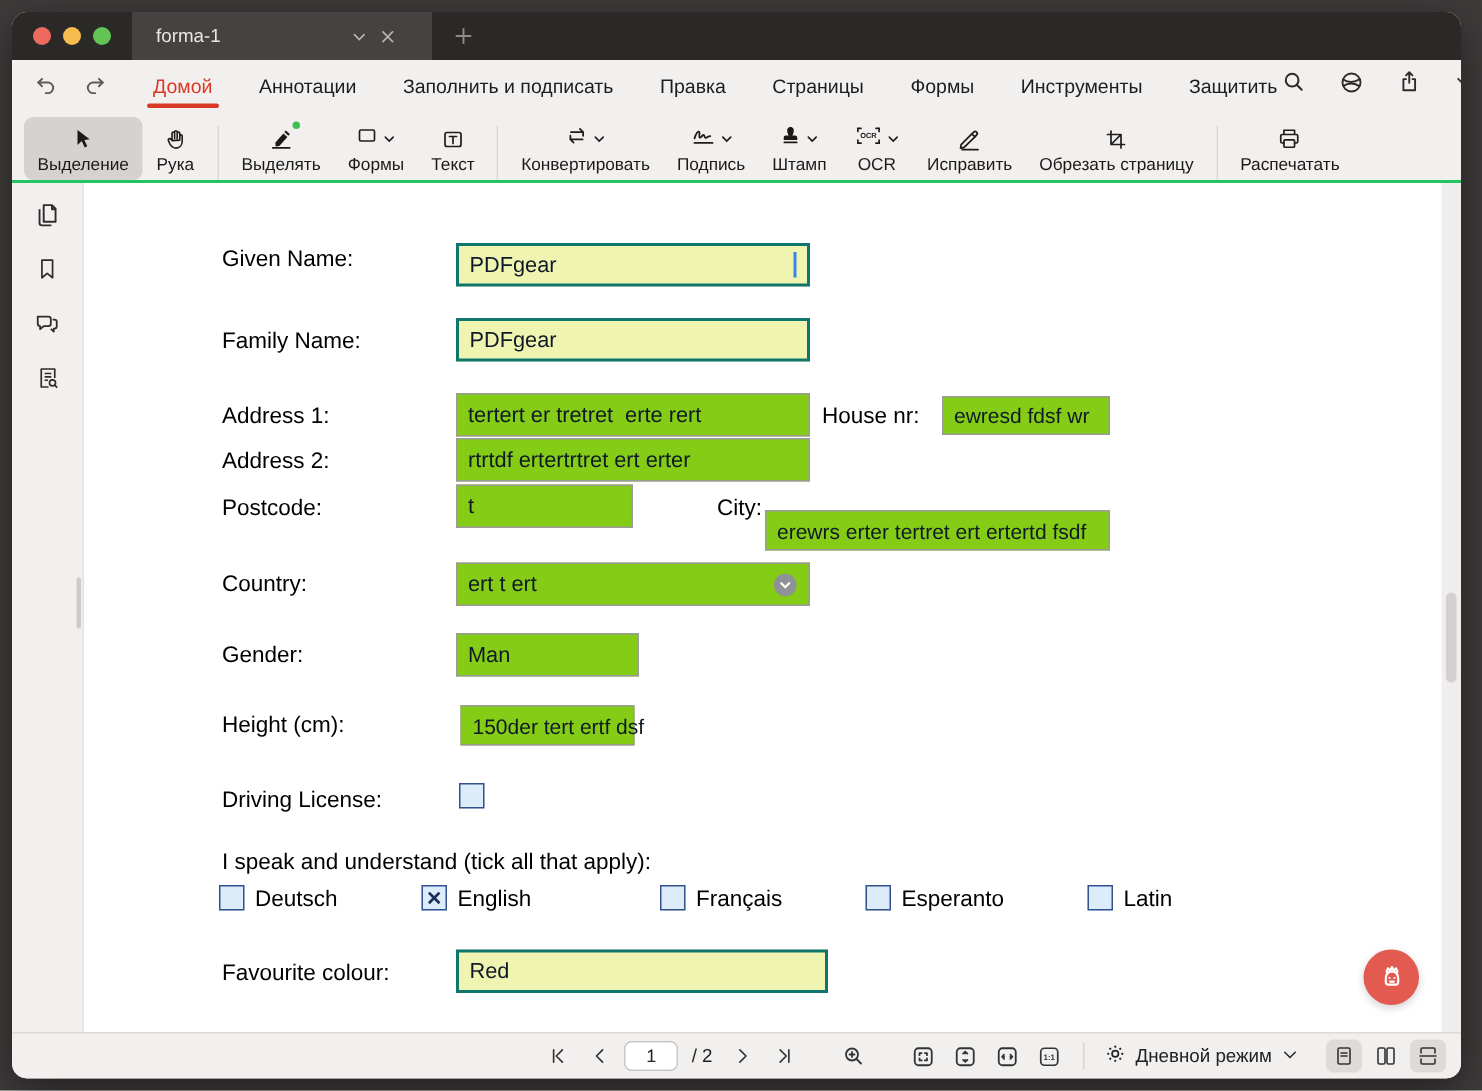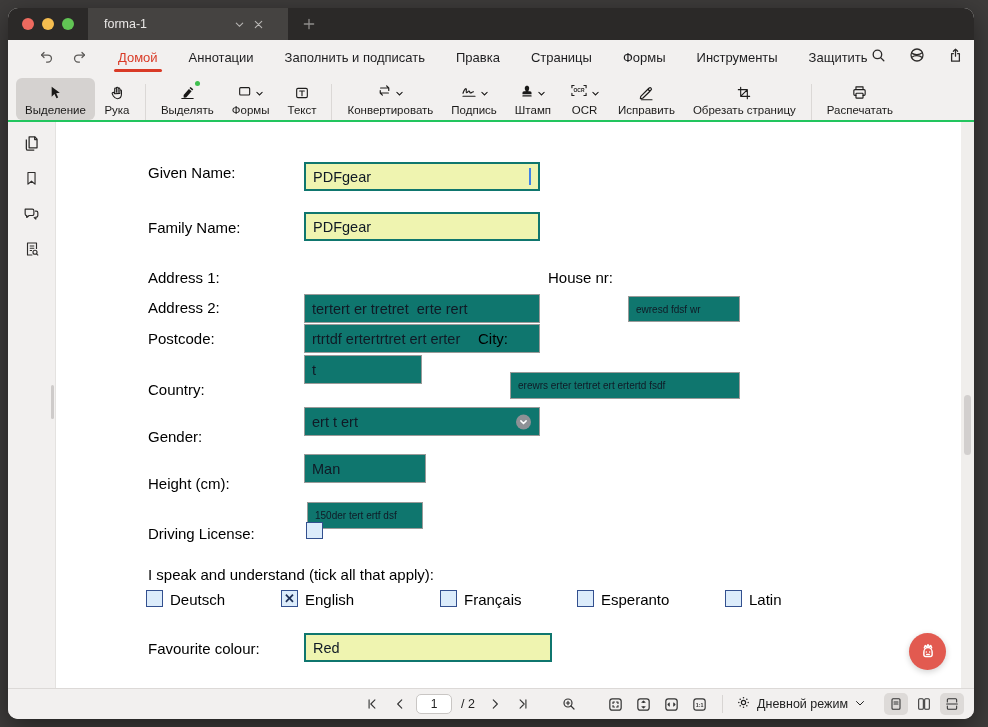--- a/index.html
+++ b/index.html
@@ -14,21 +14,21 @@
   .titlebar { height:32px; background:#2b2928; display:flex; align-items:stretch; flex:none; }
   .lights { display:flex; align-items:center; gap:8px; padding:0 14px 0 14px; }
   .light { width:12px; height:12px; border-radius:50%; }
   .tab { width:200px; background:#454341; color:#e9e7e6; display:flex; align-items:center;
     padding:0 24px 0 16px; font-size:12.5px; gap:8px; }
   .tab .tab-title { flex:1; }
   .tab .tsym { color:#b8b6b4; font-size:12px; display:flex; align-items:center; }
   .newtab { color:#8f8d8b; font-size:18px; display:flex; align-items:center; padding:0 14px; }
 
   
-  .menubar { height:34px; display:flex; align-items:center; background:#f2f0ef; padding:0 30px; flex:none; }
+  .menubar { height:34px; display:flex; align-items:center; background:#f2f0ef; padding:0 14px; flex:none; }
   .hist { display:flex; gap:16px; margin-right:28px; color:#5c5a58; }
   .hist svg { display:block; }
   .menu-items { display:flex; align-items:center; gap:27px; font-size:13px; color:#1d1d1f; }
   .menu-item { position:relative; padding:7px 2px; cursor:default; white-space:nowrap; }
   .menu-item.active { color:#d93a26; }
   .menu-item.active::after { content:""; position:absolute; left:-2px; right:-2px; bottom:0;
     height:2.5px; background:#d93a26; border-radius:2px; }
   .menu-icons { margin-left:auto; display:flex; align-items:center; gap:21px; color:#2d2b2a; }
 
   
@@ -49,22 +49,22 @@
   .side-thumb { position:absolute; right:1px; top:263px; width:3px; height:34px; border-radius:2px; background:#cecbca; }
 
   .page-wrap { flex:1; position:relative; background:#fff; overflow:hidden; }
   .vtrack { position:absolute; right:0; top:0; bottom:0; width:13px; background:#f0eeec; }
   .vthumb { position:absolute; right:3px; top:273px; width:7px; height:60px; border-radius:4px; background:#d2cfce; }
 
   
   .flabel { position:absolute; font-size:15px; color:#000; white-space:nowrap; }
   .field { position:absolute; display:flex; align-items:center; padding:0 7px; font-size:14.5px; color:#101a26; white-space:pre; }
   .yellow { background:#eff4b0; border:2px solid #0f766e;justify-content:space-between; }
-  .blue   { background:#0f766e; border:1.5px solid #9a9a99;margin-top:32px; }
-  .small-txt { font-size:10px; }
+  .blue   { background:#84cc16; border:1.5px solid #9a9a99; }
+  .small-txt { font-size:14px; }
   .caret { width:2px; height:17px; background:#3f82e8; margin-left:1px; }
   .dd-arrow { position:absolute; right:8px; top:50%; transform:translateY(-50%); width:15px; height:15px;
     border-radius:50%; background:#8e9196; display:flex; align-items:center; justify-content:center; }
   .cb { position:absolute; width:17px; height:17px; background:#dcecfb; border:1.6px solid #33508f;
     display:flex; align-items:center; justify-content:center; font-size:13px; color:#1c2f57; font-weight:bold; line-height:1; }
   .robot-btn { position:absolute; width:37px; height:37px; border-radius:50%; background:#e25a50;
     display:flex; align-items:center; justify-content:center; box-shadow:0 2px 6px rgba(0,0,0,.18); }
 
   
   .statusbar { height:31px; background:#f2f0ef; border-top:1px solid #dcd9d7; display:flex;

